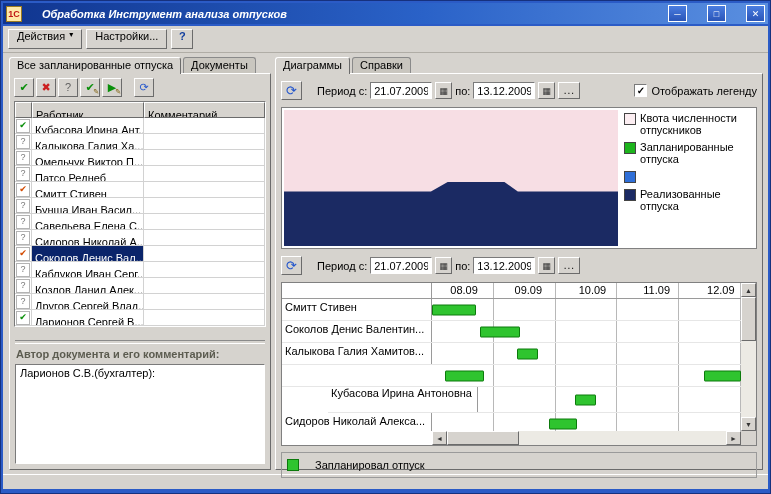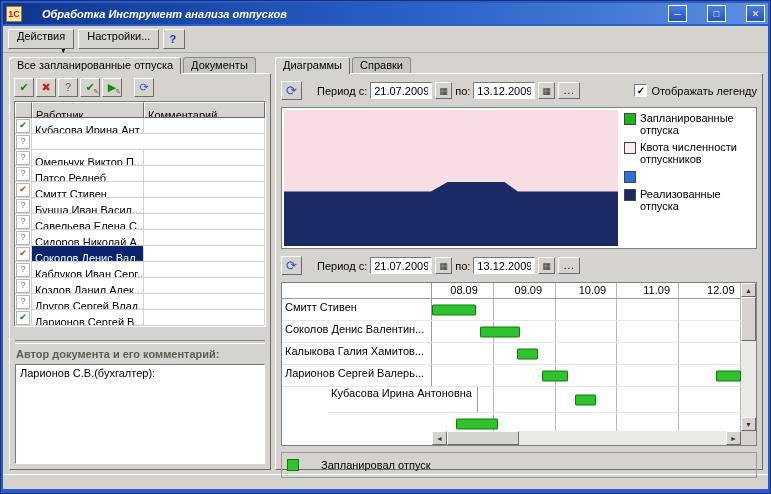--- a/index.html
+++ b/index.html
@@ -6,21 +6,21 @@
   body{font-family:"Liberation Sans",sans-serif;font-size:11px;color:#000;}
   .window{width:771px;height:494px;box-sizing:border-box;border:1px solid #16317e;background:#2b5bc6;padding:2px;position:relative;}
   .titlebar{height:21px;display:flex;align-items:center;gap:18px;padding:0 3px;background:linear-gradient(90deg,#10358f,#2a62c8 55%,#5a8fe0);}
   .appicon{width:14px;height:14px;background:#ffe9a8;border:1px solid #9a7a20;color:#c01818;font-weight:bold;font-size:9px;display:flex;align-items:center;justify-content:center;flex:none;}
   .wtitle{color:#fff;font-weight:bold;flex:1;overflow:hidden;white-space:nowrap;padding-left:2px;font-style:italic;}
   .wbtn{width:17px;height:15px;background:linear-gradient(#4a7de0,#2a55b8);border:1px solid #fff;color:#fff;font-size:9px;display:flex;align-items:center;justify-content:center;margin-left:2px;cursor:default;flex:none;}
   .inner{background:#d6d3ce;height:463px;margin-top:2px;display:flex;flex-direction:column;}
   .menubar{height:26px;display:flex;align-items:center;gap:4px;padding:0 5px;border-bottom:1px solid #b0ada6;flex:none;}
   .raised{border:1px solid;border-color:#fff #6b6b6b #6b6b6b #fff;background:#d6d3ce;}
   .sunken{border:1px solid;border-color:#7a7a7a #fff #fff #7a7a7a;background:#fff;}
-  .mbtn{height:20px;padding:0 8px;font:11px "Liberation Sans",sans-serif;display:flex;align-items:flex-end;gap:4px;cursor:default;flex-direction:column;}
+  .mbtn{height:20px;padding:0 8px;font:11px "Liberation Sans",sans-serif;display:flex;align-items:flex-start;gap:4px;cursor:default;}
   .mbtn.help{width:22px;justify-content:center;color:#103d9e;font-weight:bold;}
   .caret{font-size:8px;}
   .main{flex:1;position:relative;}
   .tabs{display:flex;gap:2px;position:absolute;height:17px;align-items:flex-end;z-index:3;text-align:right;}
   .tab{border:1px solid #8a8a8a;border-bottom:none;background:#c9c6bf;padding:1px 7px 2px;border-top-left-radius:3px;border-top-right-radius:3px;cursor:default;white-space:nowrap;}
   .tab.active{background:#d6d3ce;border-color:#fff #6b6b6b #d6d3ce #fff;padding-bottom:3px;margin-bottom:-1px;}
   .page{position:absolute;border:1px solid;border-color:#fff #6b6b6b #6b6b6b #fff;background:#d6d3ce;box-sizing:border-box;}
   #left-tabs{left:6px;top:3px;}
   #left-page{left:6px;top:20px;width:262px;bottom:4px;display:flex;flex-direction:column;}
   #right-tabs{left:272px;top:3px;}
@@ -73,21 +73,21 @@
   .g-name{width:150px;flex:none;border-right:1px solid #9a9a9a;padding:2px 3px;box-sizing:border-box;overflow:hidden;white-space:nowrap;background:#fff;}
   .g-row.tall .g-name{white-space:normal;line-height:11px;padding-top:1px;}
   .g-lane{flex:1;position:relative;}
   .g-bar{position:absolute;top:50%;transform:translateY(-50%);height:11px;border:1px solid #0c7a0c;box-sizing:border-box;border-radius:1px;z-index:2;}
   .vscroll{position:absolute;right:0;top:0;bottom:14px;width:15px;background:#eceae4;display:flex;flex-direction:column;z-index:2;}
   .hscroll{position:absolute;left:150px;right:15px;bottom:0;height:14px;background:#eceae4;display:flex;z-index:2;}
   .corner{position:absolute;right:0;bottom:0;width:15px;height:14px;background:#d6d3ce;z-index:2;}
   .sb-btn{width:15px;height:14px;flex:none;display:flex;align-items:center;justify-content:center;font-size:7px;color:#333;cursor:default;padding:0;}
   .vthumb{height:42px;flex:none;}
   .hthumb{width:70px;flex:none;}
-  .gantt-legend{margin:6px 5px 0;height:20px;border:1px solid #9a9a9a;display:flex;align-items:center;gap:22px;padding:12px 5px;box-sizing:border-box;}
+  .gantt-legend{margin:6px 5px 0;height:20px;border:1px solid #9a9a9a;display:flex;align-items:center;gap:16px;padding:12px 5px;box-sizing:border-box;}
   .gl-swatch{width:12px;height:12px;border:1px solid #0c7a0c;box-sizing:border-box;flex:none;}
   .statusbar{height:14px;border-top:1px solid #fff;flex:none;}
   button{background:none;font-family:"Liberation Sans",sans-serif;}
 </style>
 </head>
 <body>
 
 <div class="window">
   <div class="titlebar">
     <span class="appicon">1С</span>
@@ -146,20 +146,21 @@
                 <div class="tcell icon">
                   <span class="sticon" style="color: rgb(10, 143, 10);">✔</span>
                 </div>
                 <div class="tcell name">Кубасова Ирина Ант...</div>
                 <div class="tcell comment"></div>
               </div>
               <div class="trow">
                 <div class="tcell icon">
                   <span class="sticon" style="color: rgb(119, 119, 119);">?</span>
                 </div>
+                <div class="tcell name">Калыкова Галия Ха...</div>
                 <div class="tcell comment"></div>
               </div>
               <div class="trow">
                 <div class="tcell icon">
                   <span class="sticon" style="color: rgb(119, 119, 119);">?</span>
                 </div>
                 <div class="tcell name">Омельчук Виктор П...</div>
                 <div class="tcell comment"></div>
               </div>
               <div class="trow">
@@ -262,26 +263,26 @@
         </div>
 
         <div class="chart-box">
           <div class="plot" style="background: rgb(247, 222, 228);">
             <svg viewBox="0 0 100 100" preserveAspectRatio="none">
               <polygon id="area-poly" points="0,60 44,60 49,53 66,53 70,60 100,60 100,100 0,100" fill="#1b2a63"></polygon>
             </svg>
           </div>
           <div class="chart-legend">
               <div class="cl-item">
+                <span class="cl-swatch" style="background: rgb(252, 238, 242);"></span>
+                <span class="cl-text">Квота численности отпускников</span>
+              </div>
+              <div class="cl-item">
                 <span class="cl-swatch" style="background: rgb(29, 180, 29);"></span>
                 <span class="cl-text">Запланированные отпуска</span>
-              </div>
-              <div class="cl-item">
-                <span class="cl-swatch" style="background: rgb(252, 238, 242);"></span>
-                <span class="cl-text">Квота численности отпускников</span>
               </div>
               <div class="cl-item">
                 <span class="cl-swatch" style="background: rgb(47, 111, 216);"></span>
               </div>
               <div class="cl-item">
                 <span class="cl-swatch" style="background: rgb(27, 42, 99);"></span>
                 <span class="cl-text">Реализованные отпуска</span>
               </div>
             </div>
         </div>
@@ -322,33 +323,33 @@
                   <div class="g-bar" style="left: 15.6%; width: 12.8%; background: rgb(47, 196, 47);"></div>
                 </div>
               </div>
               <div class="g-row">
                 <div class="g-name">Калыкова  Галия Хамитов...</div>
                 <div class="g-lane">
                   <div class="g-bar" style="left: 27.6%; width: 6.8%; background: rgb(47, 196, 47);"></div>
                 </div>
               </div>
               <div class="g-row">
-                <div class="g-name">Ларионов  Сергей Валерь...</div>
                 <div class="g-lane">
                   <div class="g-bar" style="left: 35.6%; width: 8.4%; background: rgb(47, 196, 47);"></div>
                   <div class="g-bar" style="left: 92%; width: 8%; background: rgb(47, 196, 47);"></div>
                 </div>
               </div>
               <div class="g-row tall">
                 <div class="g-name">Кубасова Ирина Антоновна</div>
                 <div class="g-lane">
                   <div class="g-bar" style="left: 37%; width: 8%; background: rgb(47, 196, 47);"></div>
                 </div>
               </div>
               <div class="g-row">
+                <div class="g-name">Сидоров  Николай Алекса...</div>
                 <div class="g-lane">
                   <div class="g-bar" style="left: 38%; width: 9%; background: rgb(47, 196, 47);"></div>
                 </div>
               </div>
             </div>
           <div class="vscroll">
             <button class="sb-btn raised">▲</button>
             <div class="vthumb raised"></div>
             <div style="flex:1"></div>
             <button class="sb-btn raised">▼</button>

